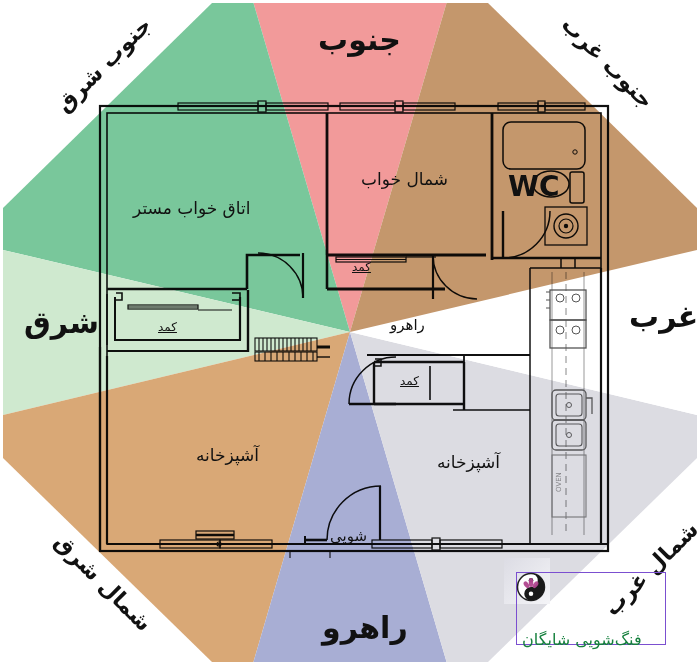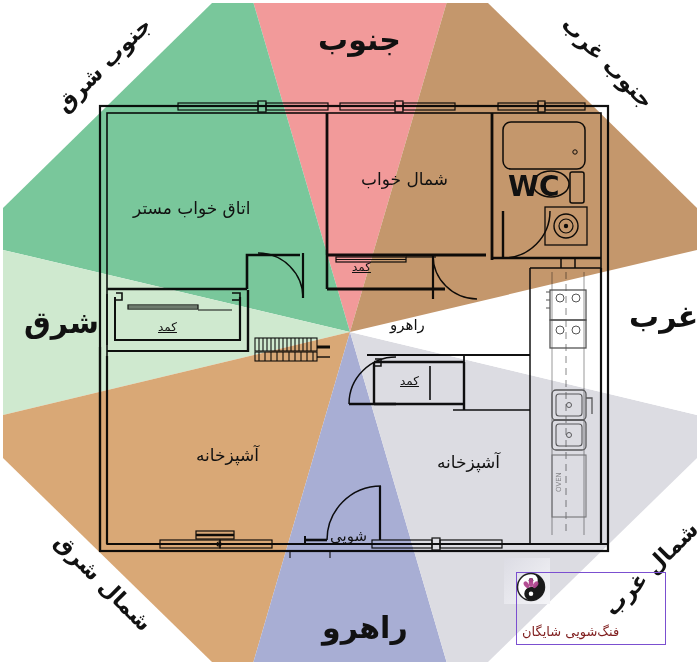--- a/index.html
+++ b/index.html
@@ -17,21 +17,21 @@
   .r-mid{font-size:15px;}
   .r-sm{font-size:12px;text-decoration:underline;}
   .wc{position:absolute;font-size:28px;font-weight:700;color:#111;
       font-family:"DejaVu Sans","Liberation Sans",sans-serif;}
   #watermark{position:absolute;left:516px;top:572px;width:164px;height:86px;}
   #wm-box{position:absolute;left:0;top:0;width:150px;height:73px;
           border:1.5px solid #7b4fd0;box-sizing:border-box;background:transparent;}
   #wm-name{position:absolute;left:8px;top:22px;font-size:27px;font-weight:700;
            color:#9a5ae8;letter-spacing:0px;
            font-family:"DejaVu Sans","Liberation Sans",sans-serif;}
-  #wm-sub{position:absolute;left:6px;top:52px;font-size:13px;color:#7f1d1d;
+  #wm-sub{position:absolute;left:6px;top:58px;font-size:16px;color:#15803d;
           direction:rtl;font-family:"DejaVu Sans","Liberation Sans",sans-serif;}
   #wm-logo{position:absolute;left:136px;top:48px;width:30px;height:30px;}
   .nb-shadow{position:absolute;left:-12px;top:-14px;width:46px;height:46px;
              background:linear-gradient(135deg,#dcdce4,#f4f4f7);}
 </style>
 </head>
 <body>
 
 <div id="stage">
 

